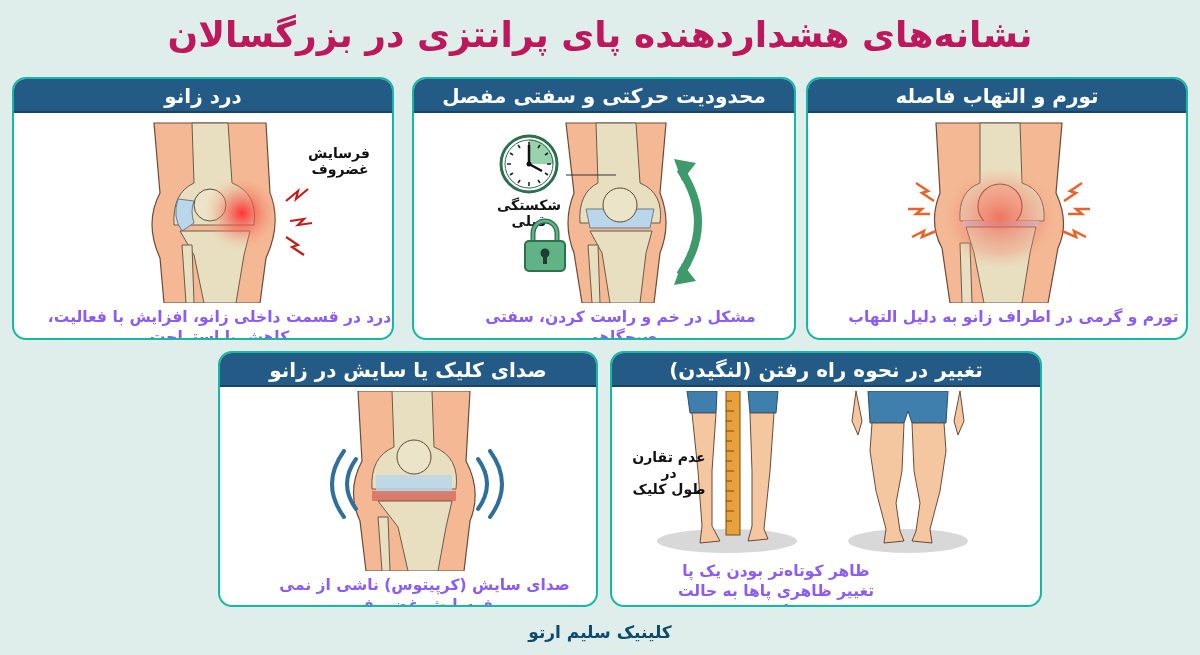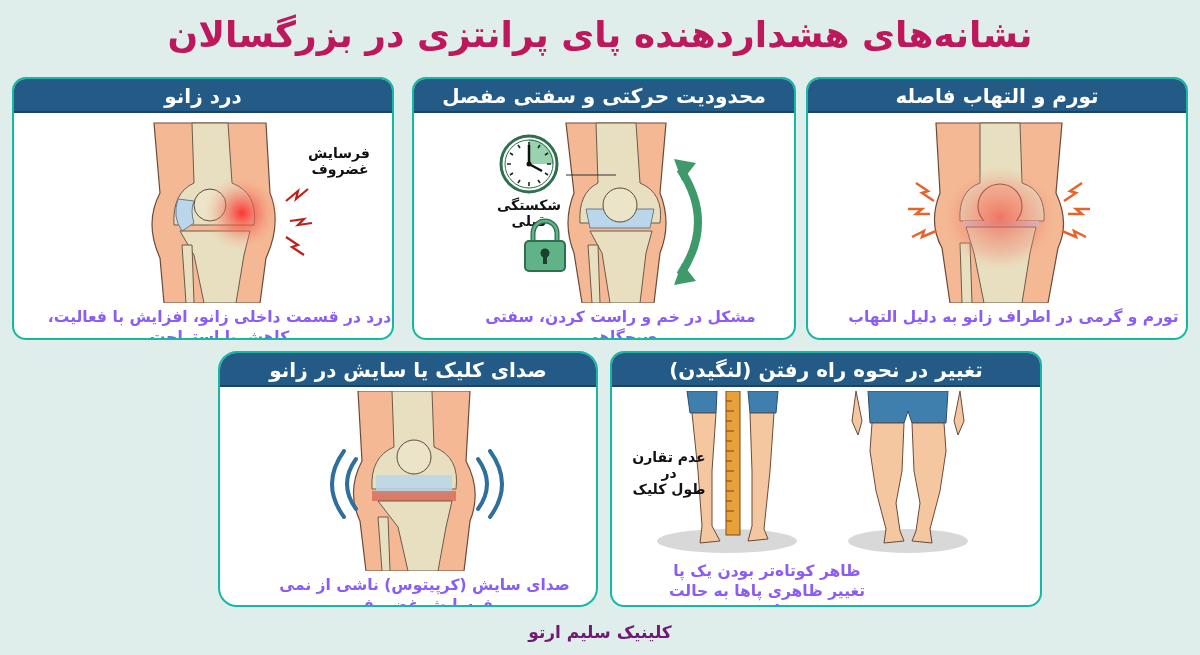--- a/index.html
+++ b/index.html
@@ -38,21 +38,21 @@
     text-align: center; font-weight: bold; font-size: 15.5px; color: #8b5cf6;
     line-height: 20px;
     margin-left: 33px;
   }
   .label {
     position: absolute; font-weight: bold; font-size: 14px; color: #111; text-align: center; line-height: 16px;
   }
   svg { position: absolute; display: block; }
   .footer {
     position: absolute; left: 0; top: 622px; width: 1200px; text-align: center;
-    font-weight: bold; font-size: 17px; color: #701a75;
+    font-weight: bold; font-size: 17px; color: #0c4a6e;
   }
 </style>
 </head>
 <body>
 
 <div class="title">نشانه‌های هشداردهنده پای پرانتزی در بزرگسالان</div>
 
 <div class="panel" style="left:806px; top:77px; width:382px; height:263px;">
   <div class="panel-head">تورم و التهاب فاصله</div>
   <div class="panel-body" style="height:227px;text-decoration:underline;">
@@ -198,28 +198,28 @@
       <div>طول کلیک</div>
     </div>
     <svg width="140" height="170" viewBox="0 0 140 170" style="left:226px; top:4px;">
       <ellipse cx="70" cy="150" rx="60" ry="12" fill="#d8d8d8"></ellipse>
       <path d="M18 0 L24 30 L20 44 L14 30 Z" fill="#f4c7a0" stroke="#6b4a3a" stroke-width="1"></path>
       <path d="M122 0 L116 30 L120 44 L126 30 Z" fill="#f4c7a0" stroke="#6b4a3a" stroke-width="1"></path>
       <path d="M30 0 L110 0 L108 32 L74 32 L70 20 L66 32 L32 32 Z" fill="#3f7fae" stroke="#2a5070" stroke-width="1"></path>
       <path d="M34 32 L66 32 L64 80 L58 112 L62 140 L66 150 L46 152 L48 138 L38 100 L32 60 Z" fill="#f4c7a0" stroke="#6b4a3a" stroke-width="1"></path>
       <path d="M74 32 L106 32 L108 60 L102 100 L92 138 L94 152 L74 150 L78 140 L82 112 L76 80 Z" fill="#f4c7a0" stroke="#6b4a3a" stroke-width="1"></path>
     </svg>
-    <div class="caption" style="top:174px; left:7px; right:auto; width:230px;">
+    <div class="caption" style="top:174px; left:16px; right:auto; width:230px;">
       <div>ظاهر کوتاه‌تر بودن یک پا</div>
       <div>تغییر ظاهری پاها به حالت پرانتزی</div>
     </div>
   </div>
 </div>
 
-<div class="panel" style="left:218px; top:351px; width:380px; height:256px;border-radius:19px;">
+<div class="panel" style="left:218px; top:351px; width:380px; height:256px;">
   <div class="panel-head">صدای کلیک یا سایش در زانو</div>
   <div class="panel-body" style="height:220px;">
     <svg width="380" height="180" viewBox="0 0 380 180" style="left:0; top:4px;">
       <path d="M138 0 L250 0 L246 70 Q262 100 250 130 L244 180 L146 180 L140 130 Q126 100 142 70 Z" fill="#f4b994" stroke="#6b4a3a" stroke-width="1.2"></path>
       <path d="M172 0 L212 0 L214 56 Q240 66 236 98 L152 98 Q150 66 174 56 Z" fill="#e8dfc0" stroke="#6b5a4a" stroke-width="1"></path>
       <path d="M156 84 L232 84 L232 104 L156 104 Z" fill="#b9d6ea" opacity="0.85"></path>
       <circle cx="194" cy="66" r="17" fill="#ece4c8" stroke="#5a4a3a" stroke-width="1"></circle>
       <path d="M152 100 L236 100 L236 110 L152 110 Z" fill="#d66a5a" opacity="0.8"></path>
       <path d="M158 110 L232 110 L226 136 L218 180 L188 180 L178 136 Z" fill="#e8dfc0" stroke="#6b5a4a" stroke-width="1"></path>
       <path d="M158 126 L168 126 L170 180 L162 180 Z" fill="#e8dfc0" stroke="#6b5a4a" stroke-width="1"></path>

